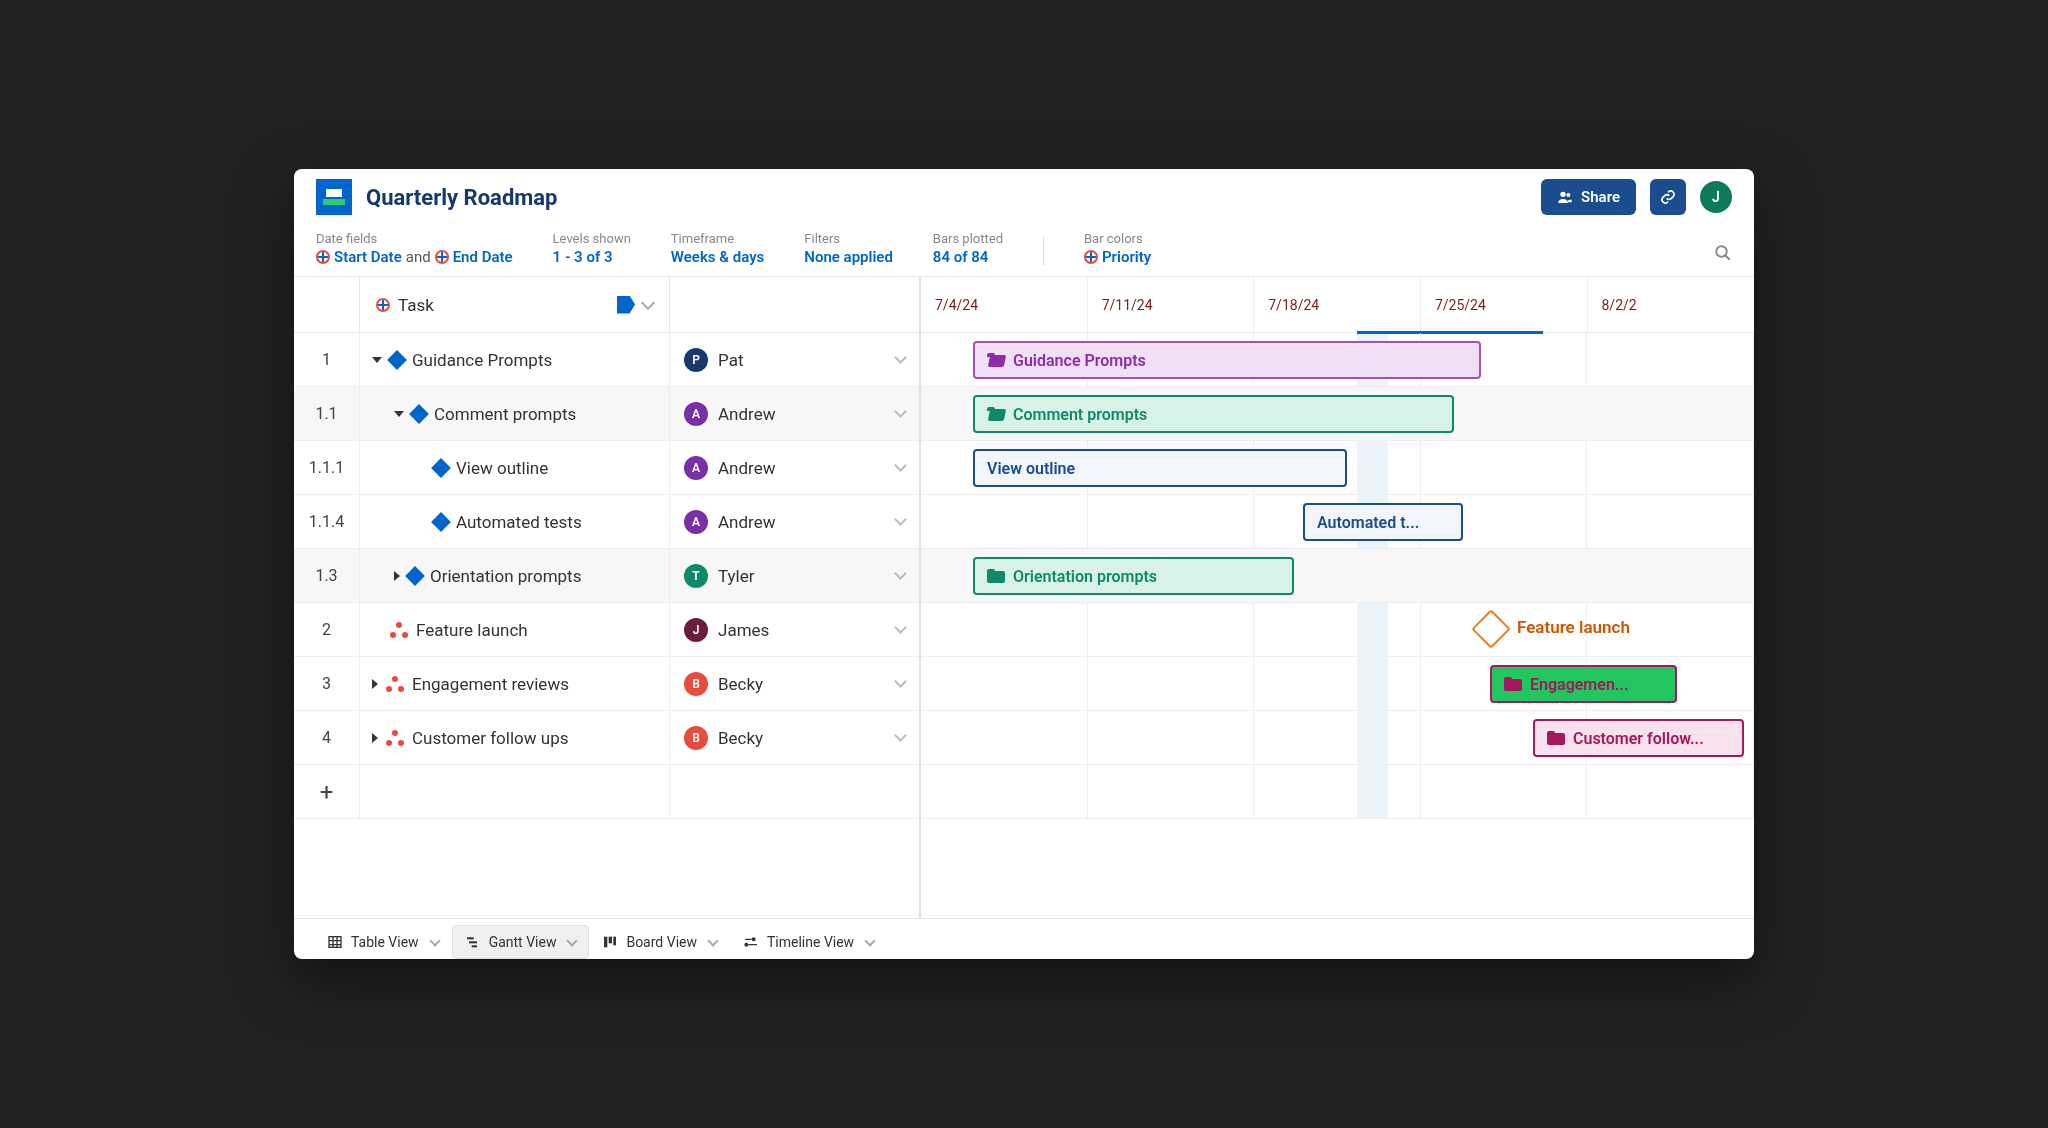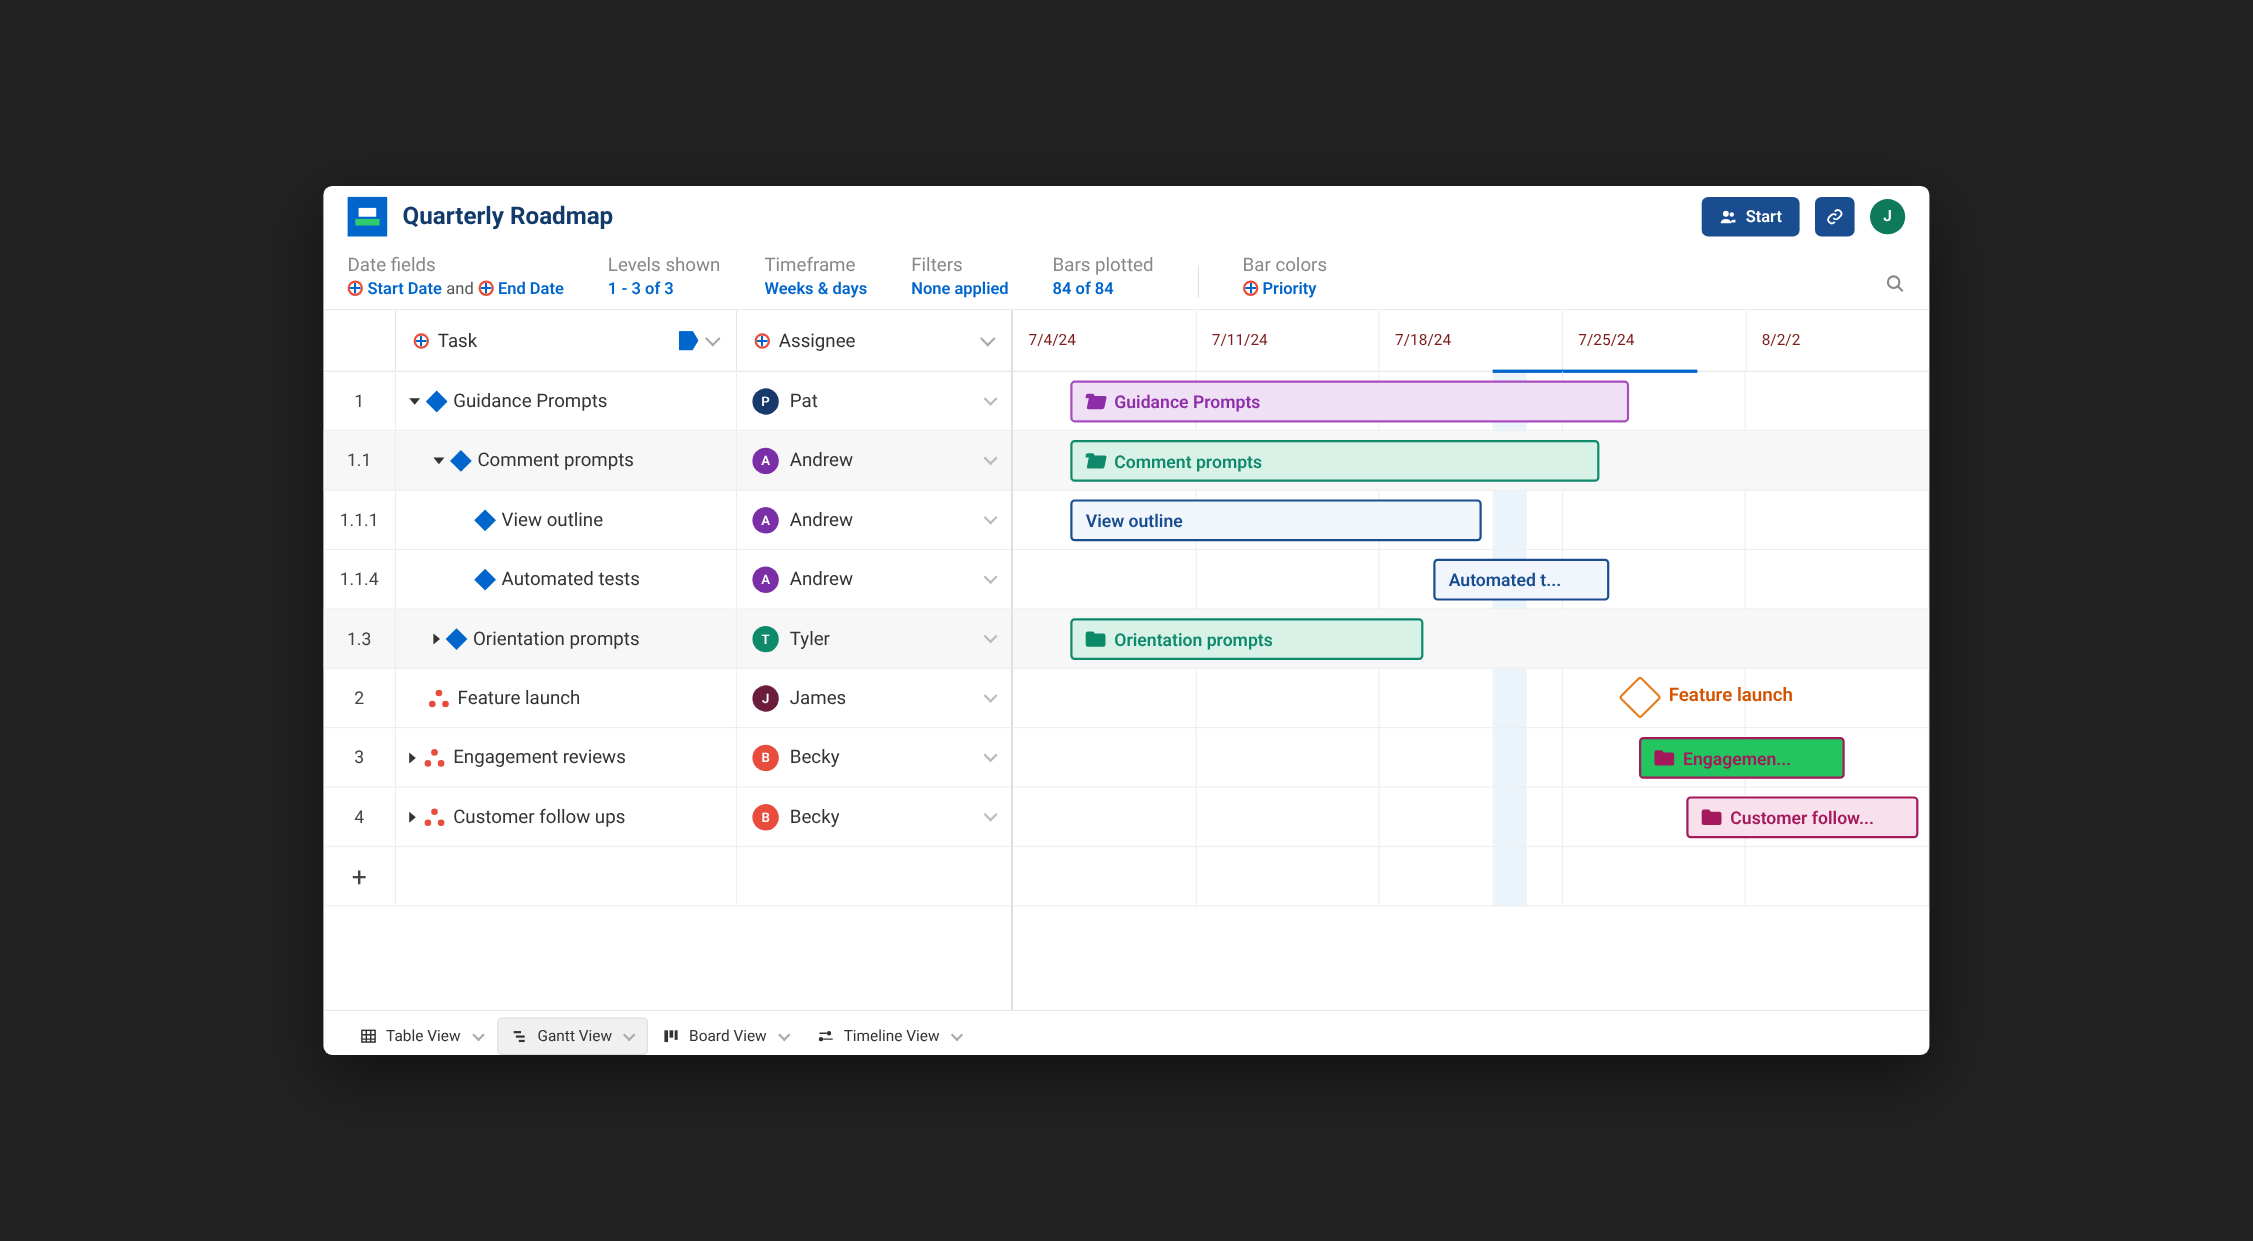--- a/index.html
+++ b/index.html
@@ -8,21 +8,21 @@
 .header { display: flex; align-items: center; padding: 10px 22px; gap: 14px; }
 .logo { width: 36px; height: 36px; background: #0066cc; position: relative; display: flex; flex-direction: column; justify-content: center; align-items: center; gap: 2px; padding: 6px; }
 .logo::before { content: ""; width: 16px; height: 8px; background: #fff; }
 .logo::after { content: ""; width: 22px; height: 6px; background: #2ecc71; }
 .page-title { font-size: 22px; font-weight: 700; color: #123a6b; flex: 1; }
 .share-btn { background: #1a4d8f; color: #fff; border: none; padding: 9px 16px; border-radius: 6px; font-weight: 600; font-size: 15px; display: flex; align-items: center; gap: 8px; cursor: pointer; }
 .link-btn { background: #1a4d8f; color: #fff; width: 36px; height: 36px; border-radius: 6px; display: flex; align-items: center; justify-content: center; cursor: pointer; }
 .avatar-j { width: 32px; height: 32px; border-radius: 50%; background: #0e7a5a; color: #fff; display: flex; align-items: center; justify-content: center; font-weight: 600; font-size: 14px; }
 .config-bar { display: flex; align-items: flex-end; padding: 6px 22px 10px 22px; gap: 40px; border-bottom: 1px solid #e8e8e8; }
 .config-item { display: flex; flex-direction: column; gap: 2px; }
-.config-label { font-size: 17px; color: #888; }
+.config-label { font-size: 13px; color: #888; }
 .config-value { font-size: 15px; font-weight: 600; color: #0066cc; display: flex; align-items: center; gap: 4px; }
 .config-value .gray { color: #555; font-weight: 400; }
 .globe-icon { width: 14px; height: 14px; border-radius: 50%; border: 2px solid #e74c3c; position: relative; display: inline-flex; }
 .globe-icon::before { content: ""; position: absolute; inset: 0; border-radius: 50%; background: linear-gradient(to bottom, transparent 40%, #0066cc 40%, #0066cc 60%, transparent 60%), linear-gradient(to right, transparent 40%, #0066cc 40%, #0066cc 60%, transparent 60%); }
 .divider-v { width: 1px; height: 30px; background: #e0e0e0; }
 .search-right { margin-left: auto; color: #888; cursor: pointer; }
 .body-area { flex: 1; display: flex; overflow: hidden; position: relative; }
 .left-panel { width: 627px; display: flex; flex-direction: column; border-right: 2px solid #e0e0e0; }
 .col-headers { display: flex; height: 56px; border-bottom: 1px solid #e5e5e5; }
 .col-num { width: 66px; border-right: 1px solid #e5e5e5; }
@@ -79,21 +79,21 @@
   <div class="header">
     <div class="logo"></div>
     <div class="page-title">Quarterly Roadmap</div>
     <button class="share-btn">
       <svg class="icon-svg" viewBox="0 0 24 24" fill="currentColor">
           <circle cx="9" cy="8" r="4"></circle>
           <circle cx="17" cy="9" r="3"></circle>
           <path d="M2 20c0-3 3-5 7-5s7 2 7 5v1H2z"></path>
           <path d="M15 20c0-2 2-4 5-4 1 0 2 .3 2 .3V20z"></path>
         </svg>
-      <span>Start</span>
+      <span>Share</span>
     </button>
     <div class="link-btn">
       <svg class="icon-svg" viewBox="0 0 24 24" fill="none" stroke="#fff" stroke-width="2.5">
           <path d="M10 14a5 5 0 0 0 7 0l3-3a5 5 0 0 0-7-7l-1 1"></path>
           <path d="M14 10a5 5 0 0 0-7 0l-3 3a5 5 0 0 0 7 7l1-1"></path>
         </svg>
     </div>
     <div class="avatar-j">J</div>
   </div>
 
@@ -143,25 +143,20 @@
   <div class="body-area">
 
     <div class="left-panel">
       <div class="col-headers">
         <div class="col-num"></div>
         <div class="col-task">
           <span class="globe-icon"></span>
           <span>Task</span>
           <span class="tag-icon"></span>
           <span class="chevron-down"></span>
-        </div>
-        <div class="col-assignee">
-          <span class="globe-icon"></span>
-          <span>Assignee</span>
-          <span class="chevron-down" style="margin-left:auto"></span>
         </div>
       </div>
 
       <div id="task-rows">
           <div class="row">
             <div class="num">1</div>
             <div class="task-cell" style="padding-left: 12px;">
               <span class="expand-caret"></span>
               <span class="diamond"></span>
               <span>Guidance Prompts</span>

